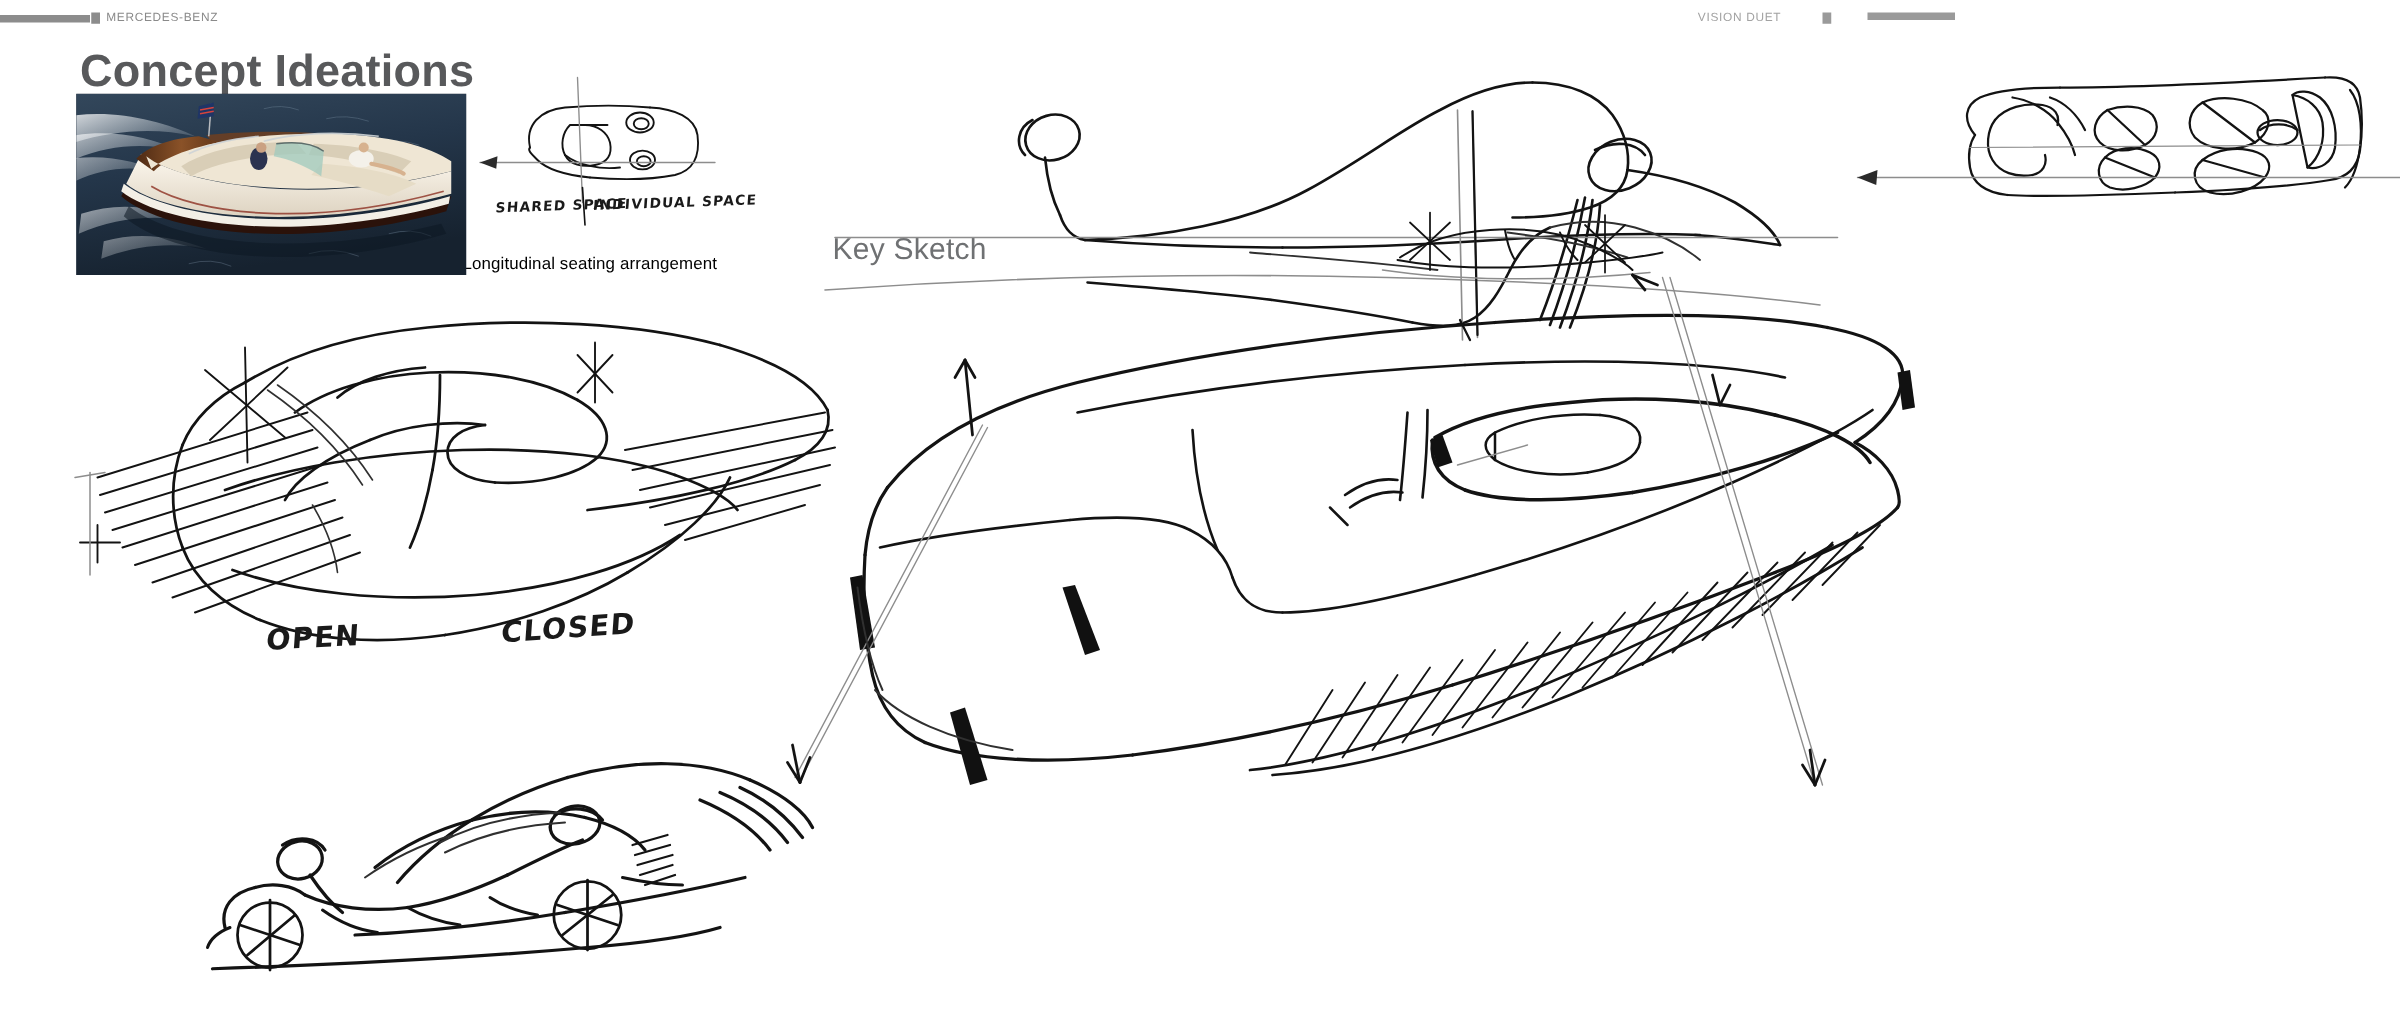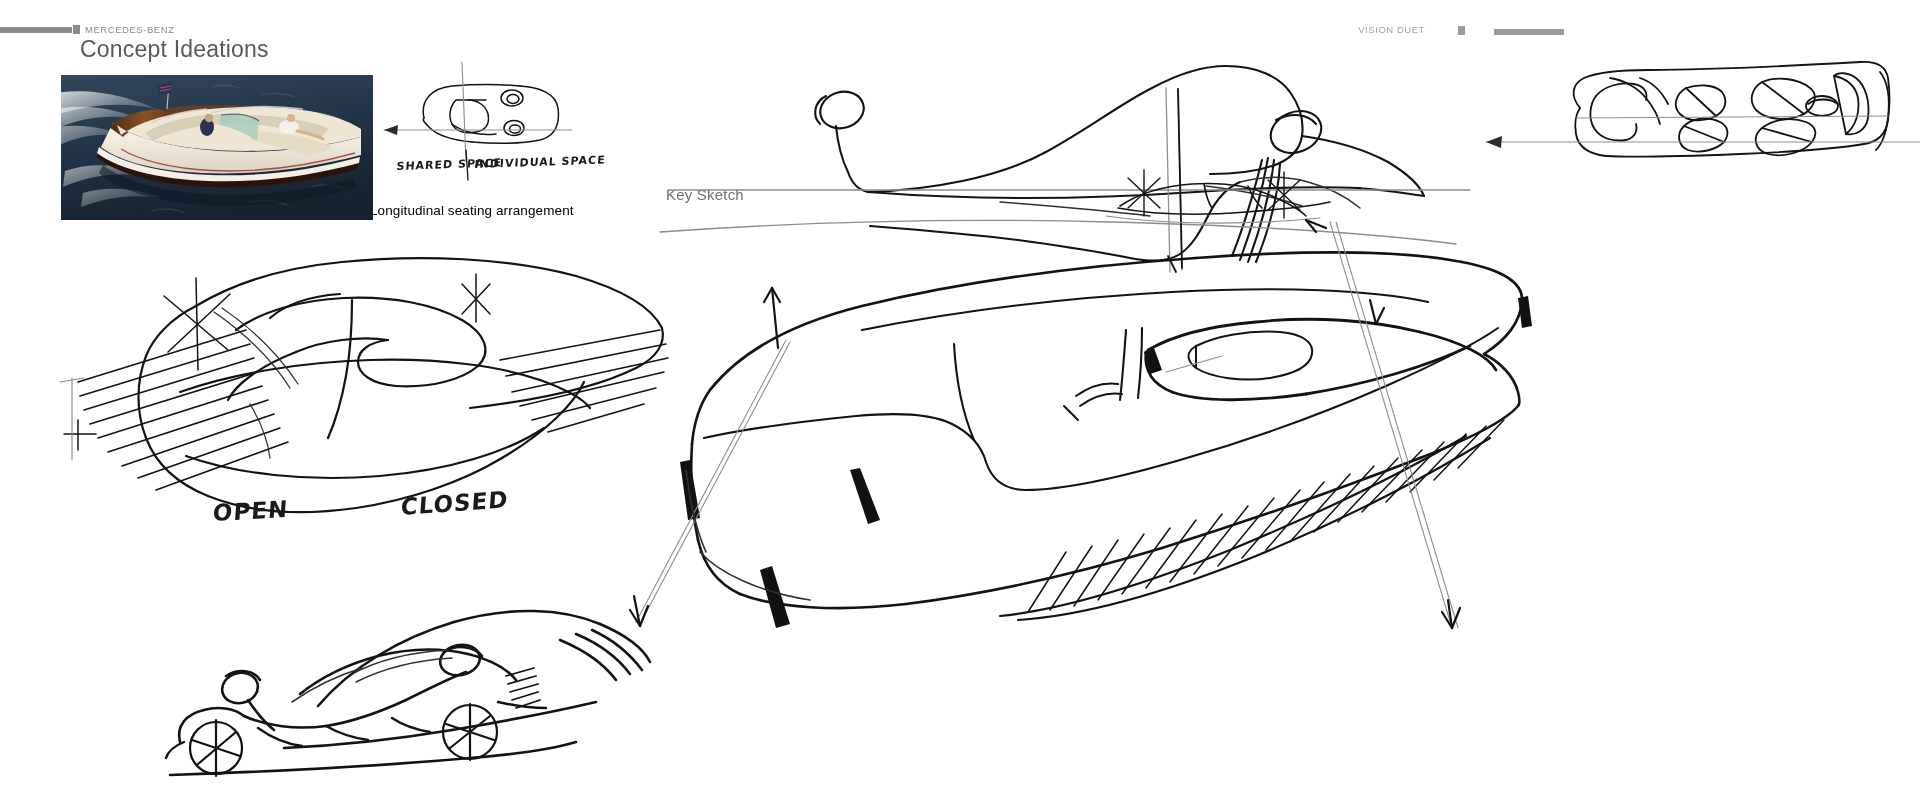--- a/index.html
+++ b/index.html
@@ -3,35 +3,35 @@
 <meta charset="utf-8">
 <title>Concept Ideations</title>
 <style>
   html,body{margin:0;padding:0;background:#ffffff;}
   body{
     width:1920px;height:812px;overflow:hidden;position:relative;
     font-family:"Liberation Sans","DejaVu Sans",sans-serif;
     background:#ffffff;
   }
   
-  .hdr{position:absolute;left:0;top:15px;width:1564px;height:26px;}
+  .hdr{position:absolute;left:0;top:0;width:1564px;height:26px;}
   .hdr-left{position:absolute;left:0;top:10px;display:flex;align-items:center;}
   .hdr-left .rule{width:72px;height:6px;background:#8c8c8c;margin-right:1px;}
   .hdr-left .tick{width:7px;height:9px;background:#8c8c8c;margin-right:5px;}
   .hdr-left .txt{font-size:9.5px;letter-spacing:.55px;color:#8a8a8a;
        font-family:"Liberation Sans",sans-serif;line-height:1;}
-  .hdr-right{position:absolute;right:0;top:10px;display:flex;align-items:flex-end;gap:28px;}
+  .hdr-right{position:absolute;right:0;top:10px;display:flex;align-items:flex-start;gap:28px;}
   .hdr-right .txt{font-size:9.5px;letter-spacing:.55px;color:#a2a2a2;line-height:1;margin-right:5px;}
   .hdr-right .tick{width:7px;height:9px;background:#9a9a9a;margin-right:1px;}
   .hdr-right .rule{width:70px;height:6px;background:#9a9a9a;}
 
   
-  .title-main{position:absolute;left:80px;top:36px;font-size:23px;color:#58595b;
-      letter-spacing:.2px;font-weight:400;}
-  .title-key{position:absolute;left:666px;top:186px;font-size:15px;color:#6f7173;
+  .title-main{position:absolute;left:64px;top:36px;font-size:36px;color:#58595b;
+      letter-spacing:.2px;font-weight:700;}
+  .title-key{position:absolute;left:666px;top:186px;font-size:24px;color:#6f7173;
       letter-spacing:.2px;font-weight:400;}
   .cap-long{position:absolute;left:370px;top:203px;font-size:13.5px;color:#000000;
       letter-spacing:.1px;}
 
   
   .photo{position:absolute;left:61px;top:75px;width:312px;height:145px;overflow:hidden;
       background:#1d2a38;}
   .photo svg{display:block;}
 
   

